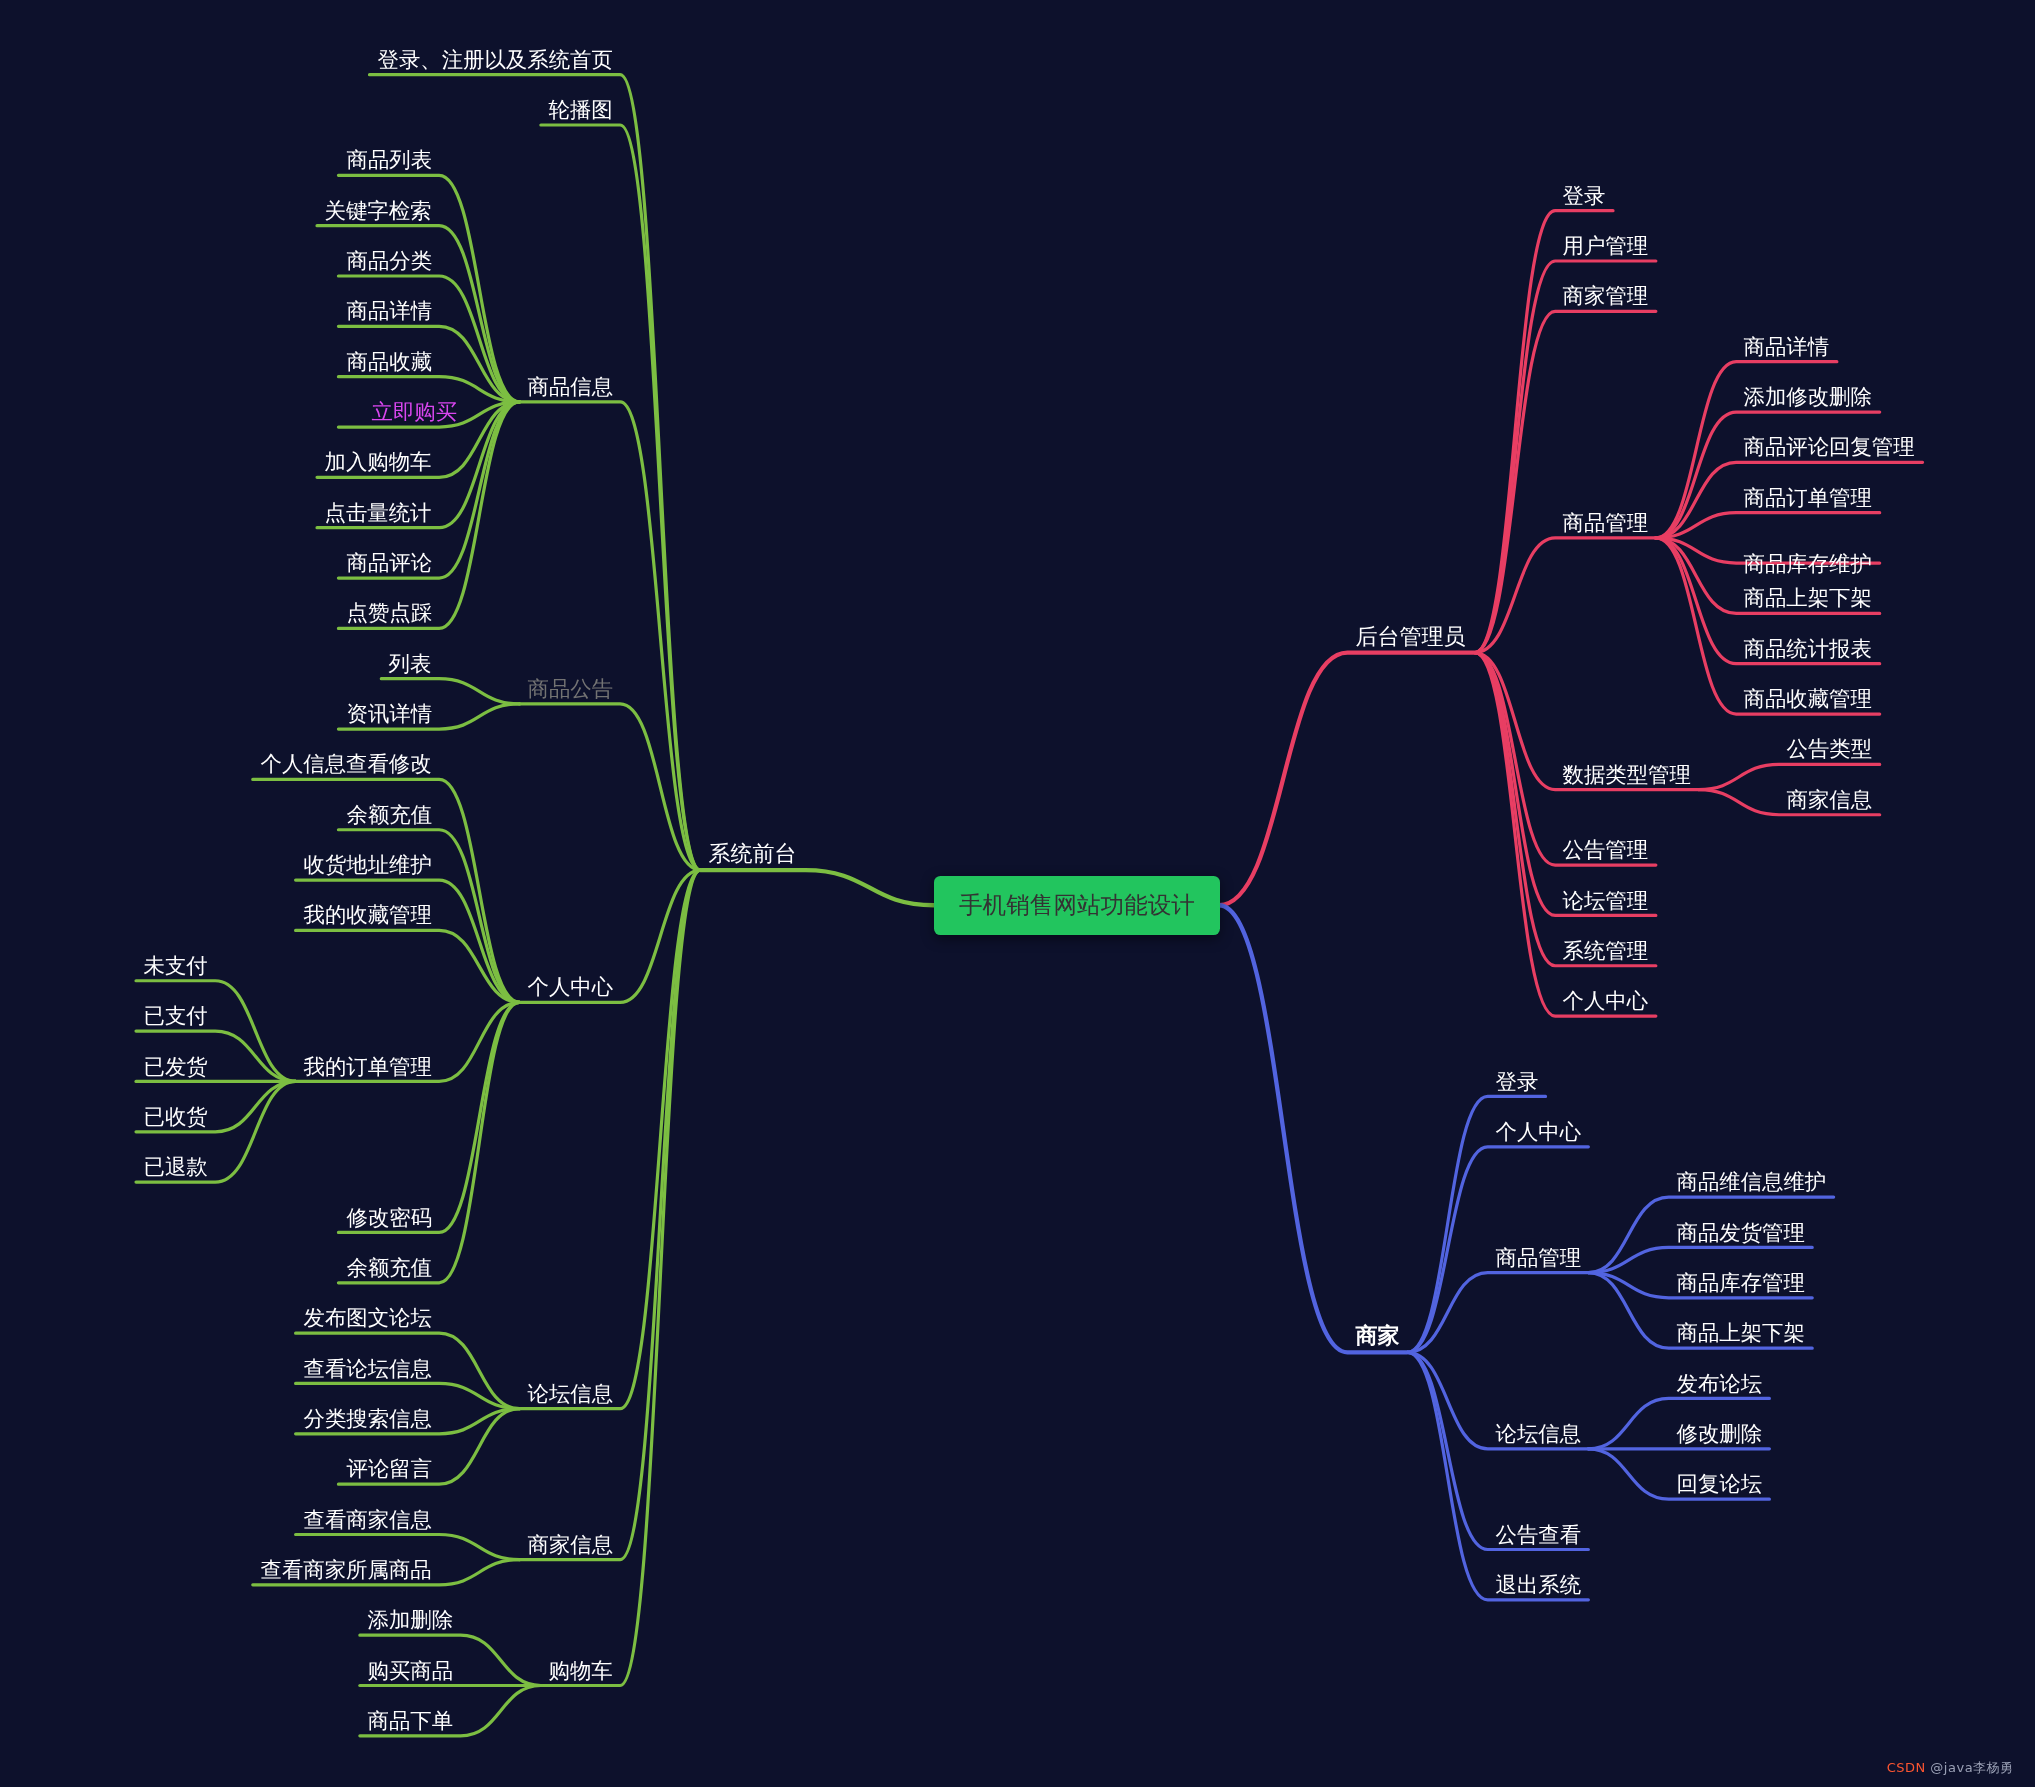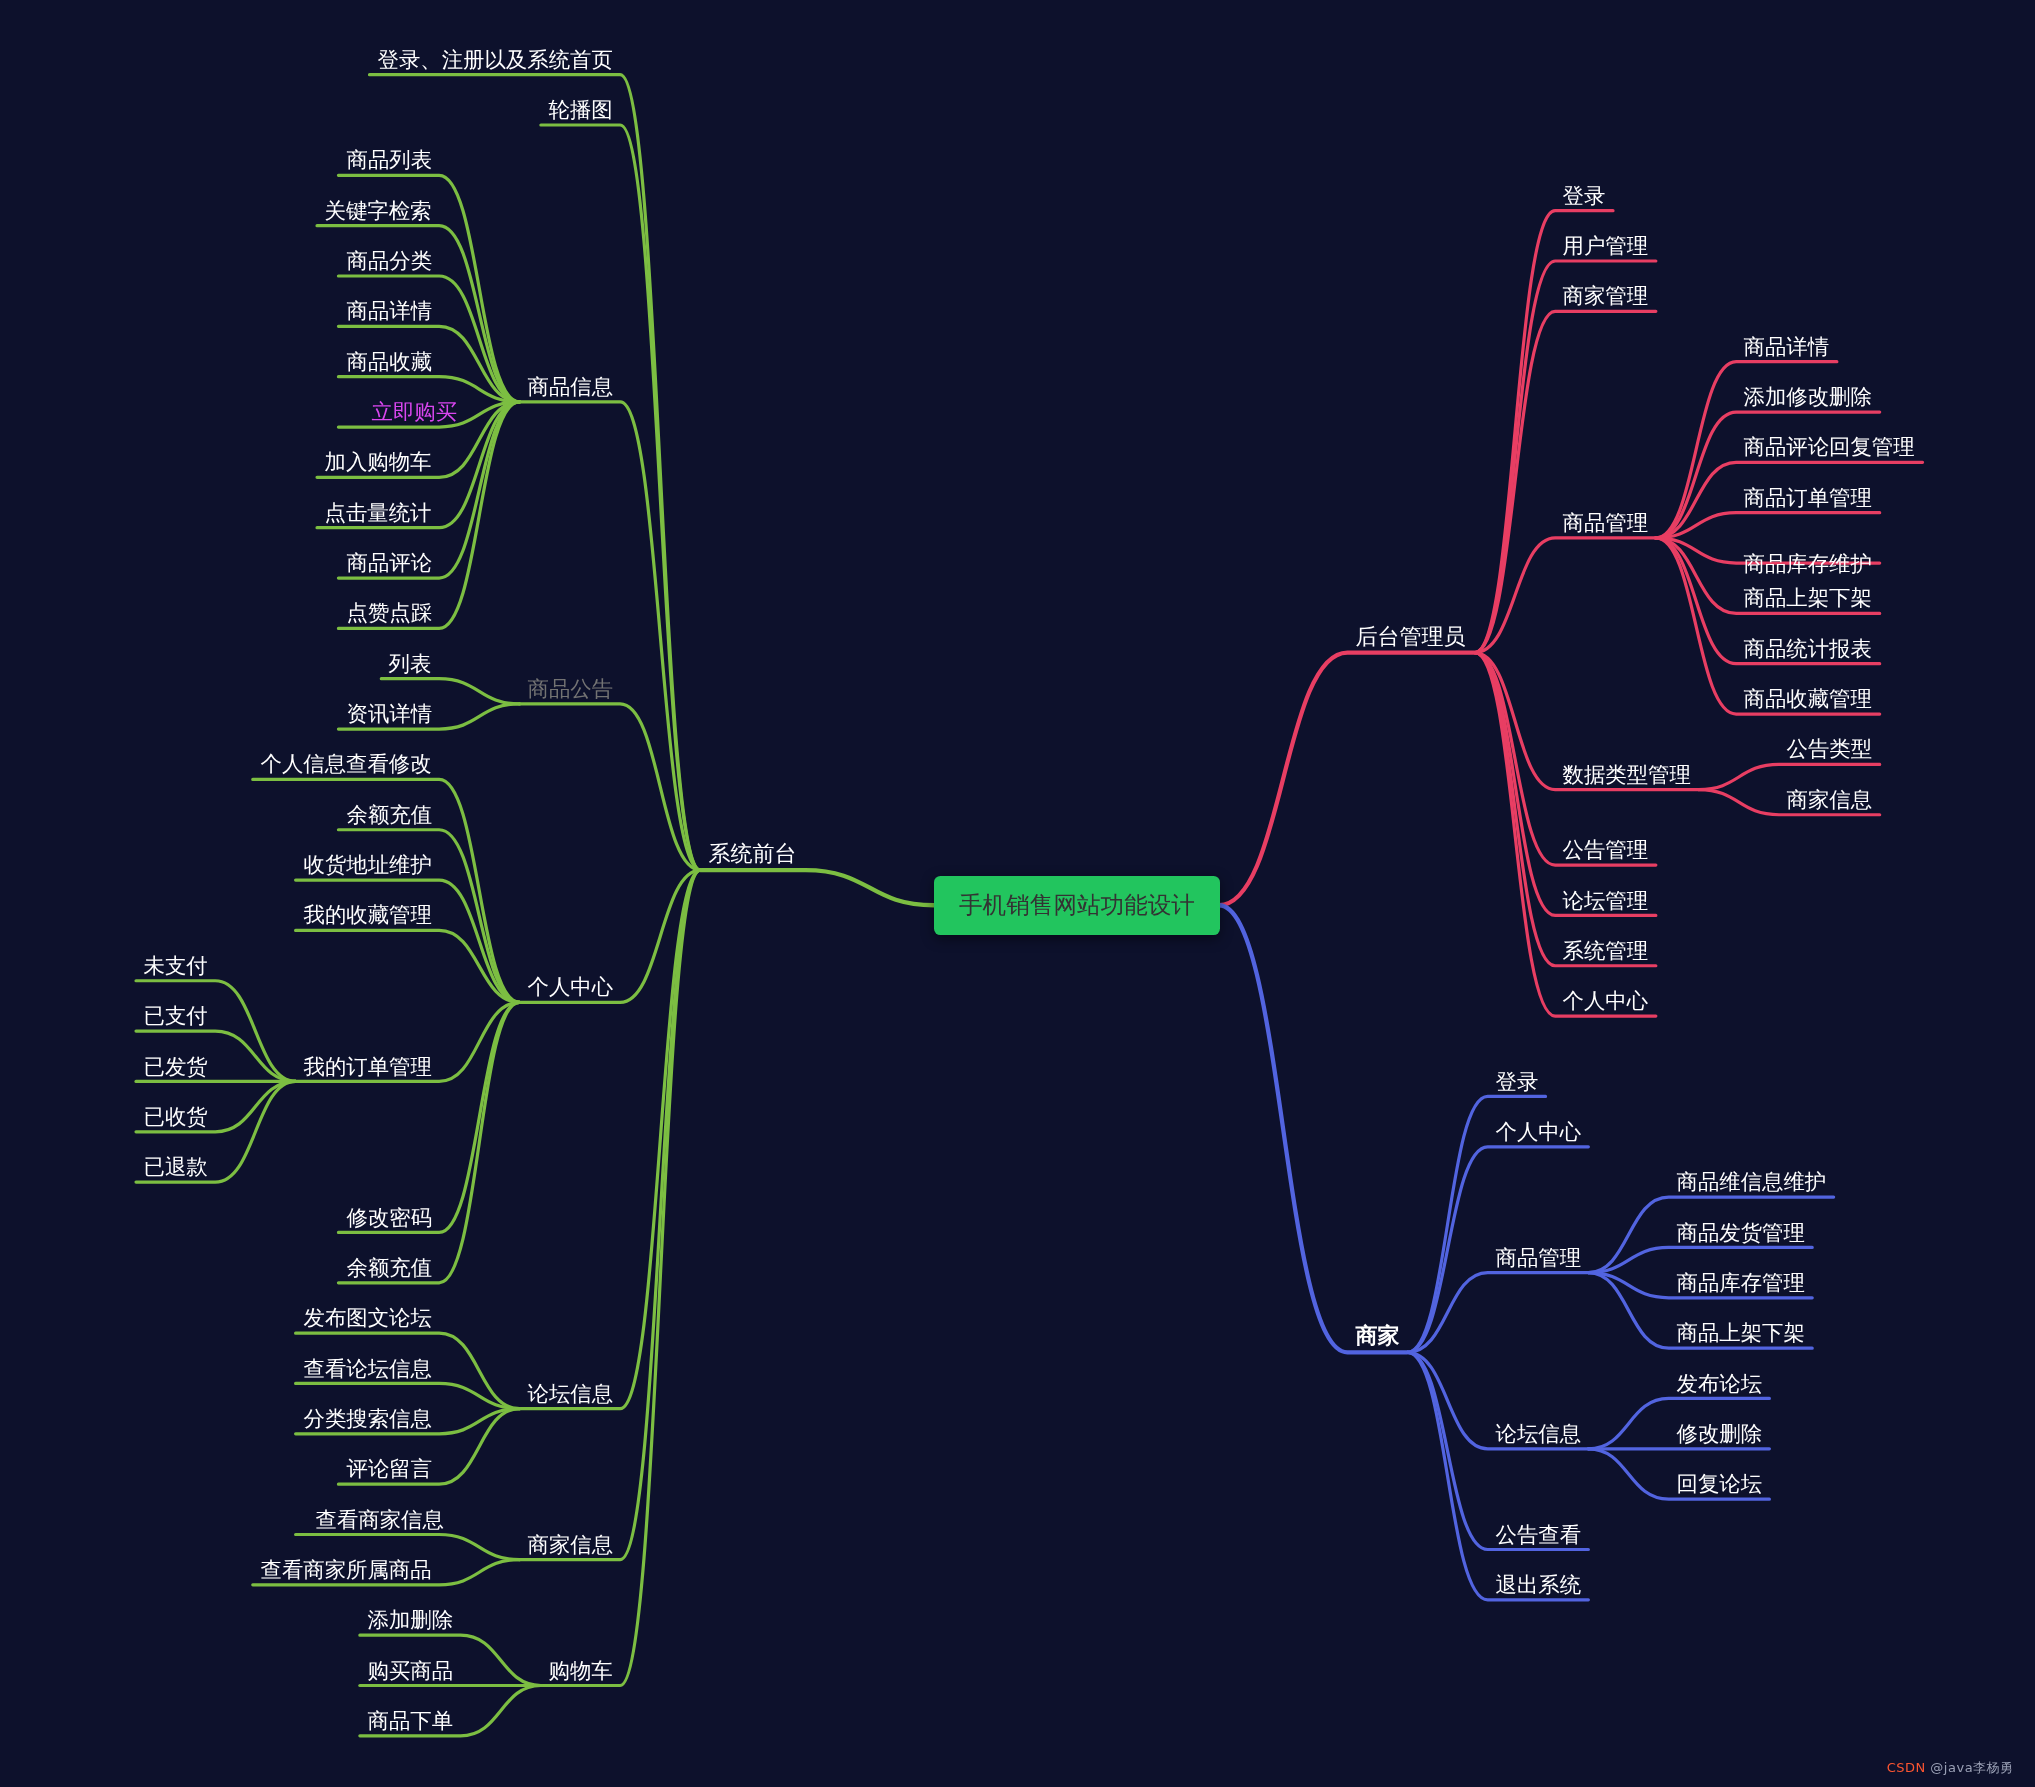--- a/index.html
+++ b/index.html
@@ -147,21 +147,21 @@
       <div class="node-label" style="color: rgb(255, 255, 255); left: 136px; top: 1104px;">已收货</div>
       <div class="node-label" style="color: rgb(255, 255, 255); left: 136px; top: 1154px;">已退款</div>
       <div class="node-label" style="color: rgb(255, 255, 255); left: 339px; top: 1205px;">修改密码</div>
       <div class="node-label" style="color: rgb(255, 255, 255); left: 339px; top: 1255px;">余额充值</div>
       <div class="node-label" style="color: rgb(255, 255, 255); left: 520px; top: 1381px;">论坛信息</div>
       <div class="node-label" style="color: rgb(255, 255, 255); left: 296px; top: 1305px;">发布图文论坛</div>
       <div class="node-label" style="color: rgb(255, 255, 255); left: 296px; top: 1356px;">查看论坛信息</div>
       <div class="node-label" style="color: rgb(255, 255, 255); left: 296px; top: 1406px;">分类搜索信息</div>
       <div class="node-label" style="color: rgb(255, 255, 255); left: 339px; top: 1456px;">评论留言</div>
       <div class="node-label" style="color: rgb(255, 255, 255); left: 520px; top: 1532px;">商家信息</div>
-      <div class="node-label" style="color: rgb(255, 255, 255); left: 308px; top: 1507px;">查看商家信息</div>
+      <div class="node-label" style="color: rgb(255, 255, 255); left: 296px; top: 1507px;">查看商家信息</div>
       <div class="node-label" style="color: rgb(255, 255, 255); left: 253px; top: 1557px;">查看商家所属商品</div>
       <div class="node-label" style="color: rgb(255, 255, 255); left: 541px; top: 1658px;">购物车</div>
       <div class="node-label" style="color: rgb(255, 255, 255); left: 360px; top: 1607px;">添加删除</div>
       <div class="node-label" style="color: rgb(255, 255, 255); left: 360px; top: 1658px;">购买商品</div>
       <div class="node-label" style="color: rgb(255, 255, 255); left: 360px; top: 1708px;">商品下单</div>
       <div class="node-label branch-head" style="color: rgb(255, 255, 255); left: 1348px; top: 624px;">后台管理员</div>
       <div class="node-label" style="color: rgb(255, 255, 255); left: 1555px; top: 183px;">登录</div>
       <div class="node-label" style="color: rgb(255, 255, 255); left: 1555px; top: 233px;">用户管理</div>
       <div class="node-label" style="color: rgb(255, 255, 255); left: 1555px; top: 283px;">商家管理</div>
       <div class="node-label" style="color: rgb(255, 255, 255); left: 1555px; top: 510px;">商品管理</div>

